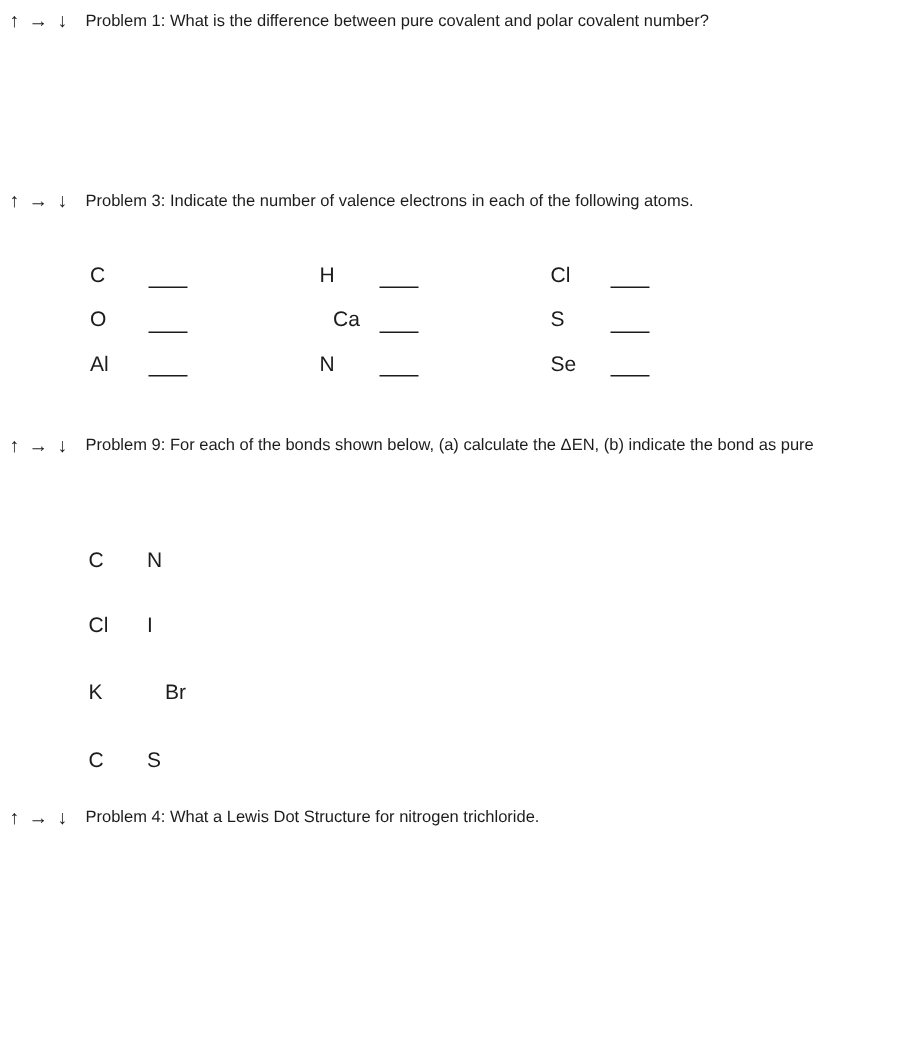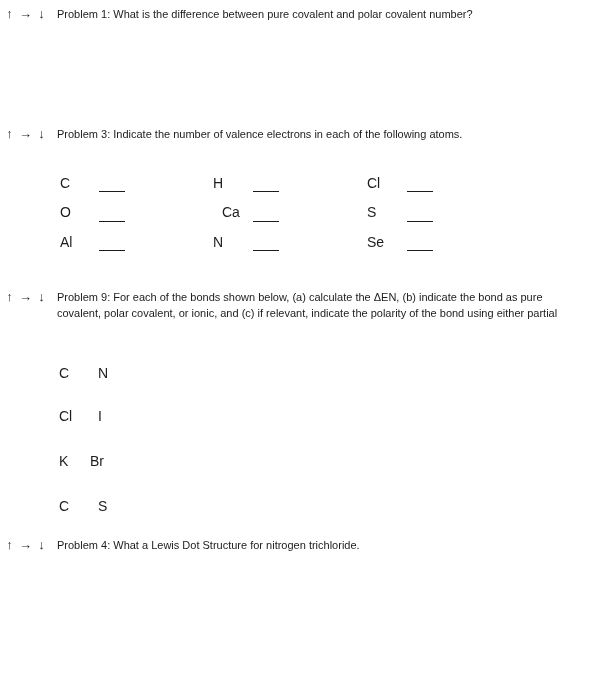--- a/index.html
+++ b/index.html
@@ -82,32 +82,31 @@
 <div class="blank" style="left:407px; top:237px;"></div>
 
 <div class="problem" style="top:291px;">
   <div class="arrows">
     <span class="arrow">↑</span>
     <span class="arrow">→</span>
     <span class="arrow">↓</span>
   </div>
   <div class="ptext">
     <div><b>Problem 9</b><span>: For each of the bonds shown below, (a) calculate the ΔEN, (b) indicate the bond as pure</span></div>
-    <div><span>covalent, polar covalent, or ionic, and (c) if relevant, indicate the polarity of the bond using either partial</span></div>
   </div>
 </div>
 
 <span class="sym" style="left:59px; top:365px;">C</span>
 <span class="sym" style="left:98px; top:365px;">N</span>
 
 <span class="sym" style="left:59px; top:408px;">Cl</span>
 <span class="sym" style="left:98px; top:408px;">I</span>
 
 <span class="sym" style="left:59px; top:453px;">K</span>
-<span class="sym" style="left:90px; top:453px;">Br</span>
+<span class="sym" style="left:110px; top:453px;">Br</span>
 
 <span class="sym" style="left:59px; top:498px;">C</span>
 <span class="sym" style="left:98px; top:498px;">S</span>
 
 <div class="problem" style="top:539px;">
   <div class="arrows">
     <span class="arrow">↑</span>
     <span class="arrow">→</span>
     <span class="arrow">↓</span>
   </div>

